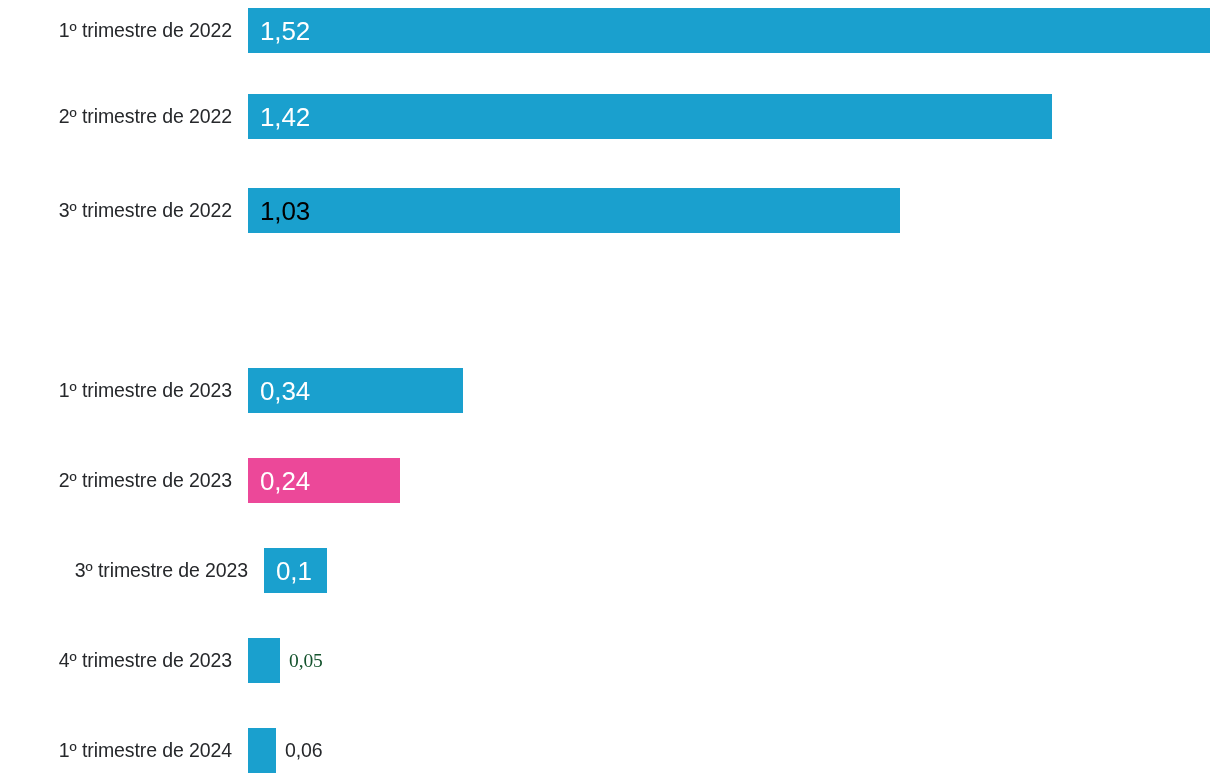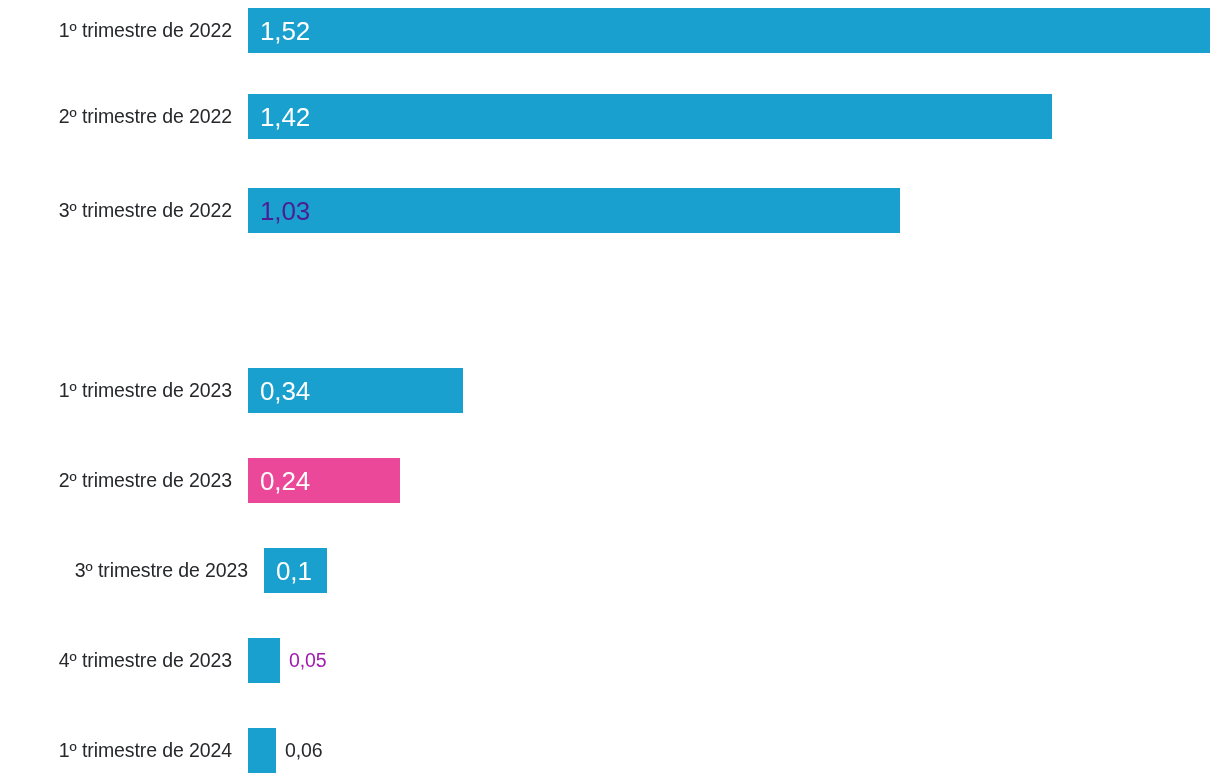--- a/index.html
+++ b/index.html
@@ -86,21 +86,21 @@
       <div class="bar-area">
         <div class="bar" style="width: 804px; background: rgb(26, 160, 206);">
           <span class="bar-value-inside" style="color: rgb(255, 255, 255);">1,42</span>
         </div>
       </div>
     </div>
     <div class="bar-row" style="top: 188px;">
       <div class="cat-label">3º trimestre de 2022</div>
       <div class="bar-area">
         <div class="bar" style="width: 652px; background: rgb(26, 160, 206);">
-          <span class="bar-value-inside" style="color: #4c1d95;">1,03</span>
+          <span class="bar-value-inside" style="color: #000000;">1,03</span>
         </div>
       </div>
     </div>
     <div class="bar-row" style="top: 368px;">
       <div class="cat-label">1º trimestre de 2023</div>
       <div class="bar-area">
         <div class="bar" style="width: 215px; background: rgb(26, 160, 206);">
           <span class="bar-value-inside" style="color: rgb(255, 255, 255);">0,34</span>
         </div>
       </div>
@@ -118,21 +118,21 @@
       <div class="bar-area">
         <div class="bar" style="width: 63px; background: rgb(26, 160, 206);">
           <span class="bar-value-inside" style="color: rgb(255, 255, 255);">0,1</span>
         </div>
       </div>
     </div>
     <div class="bar-row" style="top: 638px;">
       <div class="cat-label">4º trimestre de 2023</div>
       <div class="bar-area">
         <div class="bar" style="width: 32px; background: rgb(26, 160, 206);"></div>
-        <span class="bar-value-outside" style="color: #a21caf;">0,05</span>
+        <span class="bar-value-outside" style="color: #14532d; font-family: Liberation Serif, serif;">0,05</span>
       </div>
     </div>
     <div class="bar-row" style="top: 728px;">
       <div class="cat-label">1º trimestre de 2024</div>
       <div class="bar-area">
         <div class="bar" style="width: 28px; background: rgb(26, 160, 206);"></div>
         <span class="bar-value-outside" style="color: rgb(38, 40, 43);">0,06</span>
       </div>
     </div>
   </div>

